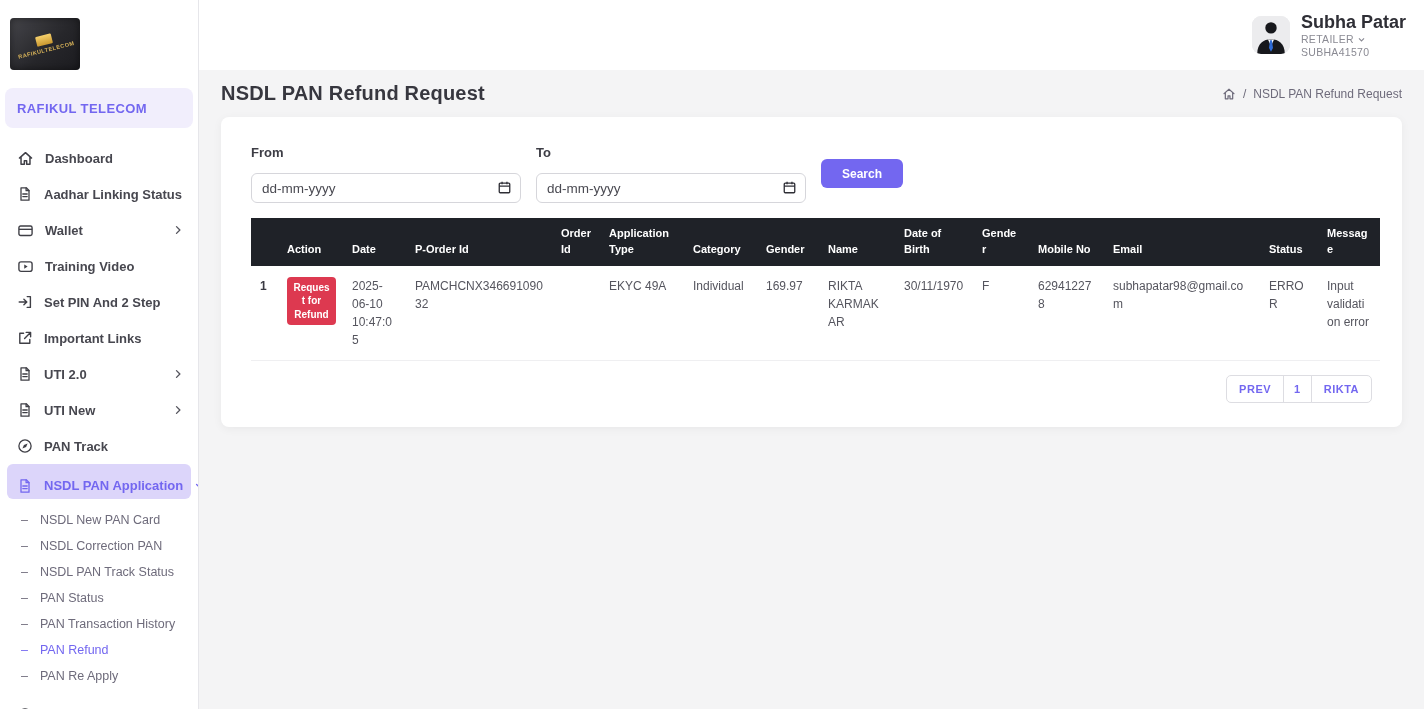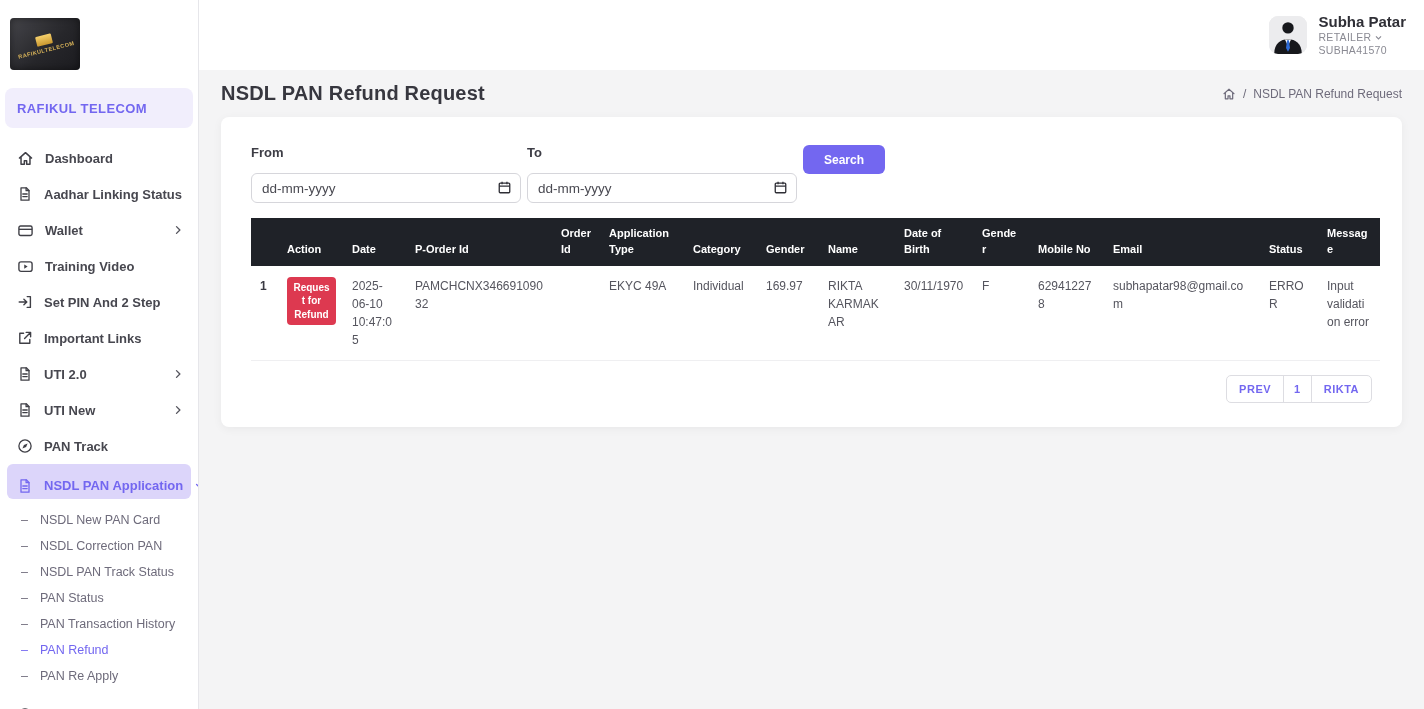--- a/index.html
+++ b/index.html
@@ -49,34 +49,34 @@
   .nav-gap { height:8px; }
 
   
   .main { flex:1; display:flex; flex-direction:column; min-width:0; }
   .topbar {
     height:70px; background:#fff; display:flex; align-items:center; justify-content:flex-end;
     padding-right:18px; gap:11px;
   }
   .avatar { width:38px; height:38px; border-radius:9px; overflow:hidden; background:#ececee; flex:0 0 auto; cursor:pointer; }
   .userbox { line-height:1.25; cursor:pointer; }
-  .user-name { font-size:15px; font-weight:700; color:#2f2f36; }
+  .user-name { font-size:18px; font-weight:700; color:#2f2f36; }
   .user-sub { font-size:10.5px; color:#8a8a93; letter-spacing:.3px; display:flex; align-items:center; gap:3px; }
   .user-id { font-size:10.5px; color:#8a8a93; letter-spacing:.3px; }
 
   .content { flex:1; padding:0 22px; }
   .title-row { display:flex; align-items:center; justify-content:space-between; padding:12px 0 12px; }
   .page-title { font-size:20px; font-weight:800; color:#37373f; letter-spacing:.2px; }
   .breadcrumb { display:flex; align-items:center; gap:7px; font-size:12px; color:#6e6b7b; }
   .breadcrumb .ico { color:#6e6b7b; }
 
   .card { background:#fff; border-radius:8px; box-shadow:0 2px 10px rgba(0,0,0,.05); padding:28px 30px 24px; }
 
   
-  .filters { display:flex; align-items:flex-start; gap:6px; }
+  .filters { display:flex; align-items:center; gap:15px; }
   .fgroup { width:270px; }
   .flabel { font-size:13px; font-weight:700; color:#3d3d45; margin-bottom:13px; }
   .dinput-wrap { position:relative; }
   .dinput {
     width:100%; height:30px; border:1px solid #d6d6db; border-radius:6px;
     padding:0 32px 0 10px; font-size:13.5px; color:#3f3f46; outline:none;
     font-family:"Liberation Sans", sans-serif; background:#fff;
   }
   .dinput::placeholder { color:#4a4a52; opacity:1; }
   .cal-ico { position:absolute; right:9px; top:7px; color:#2f2f36; pointer-events:none; }

